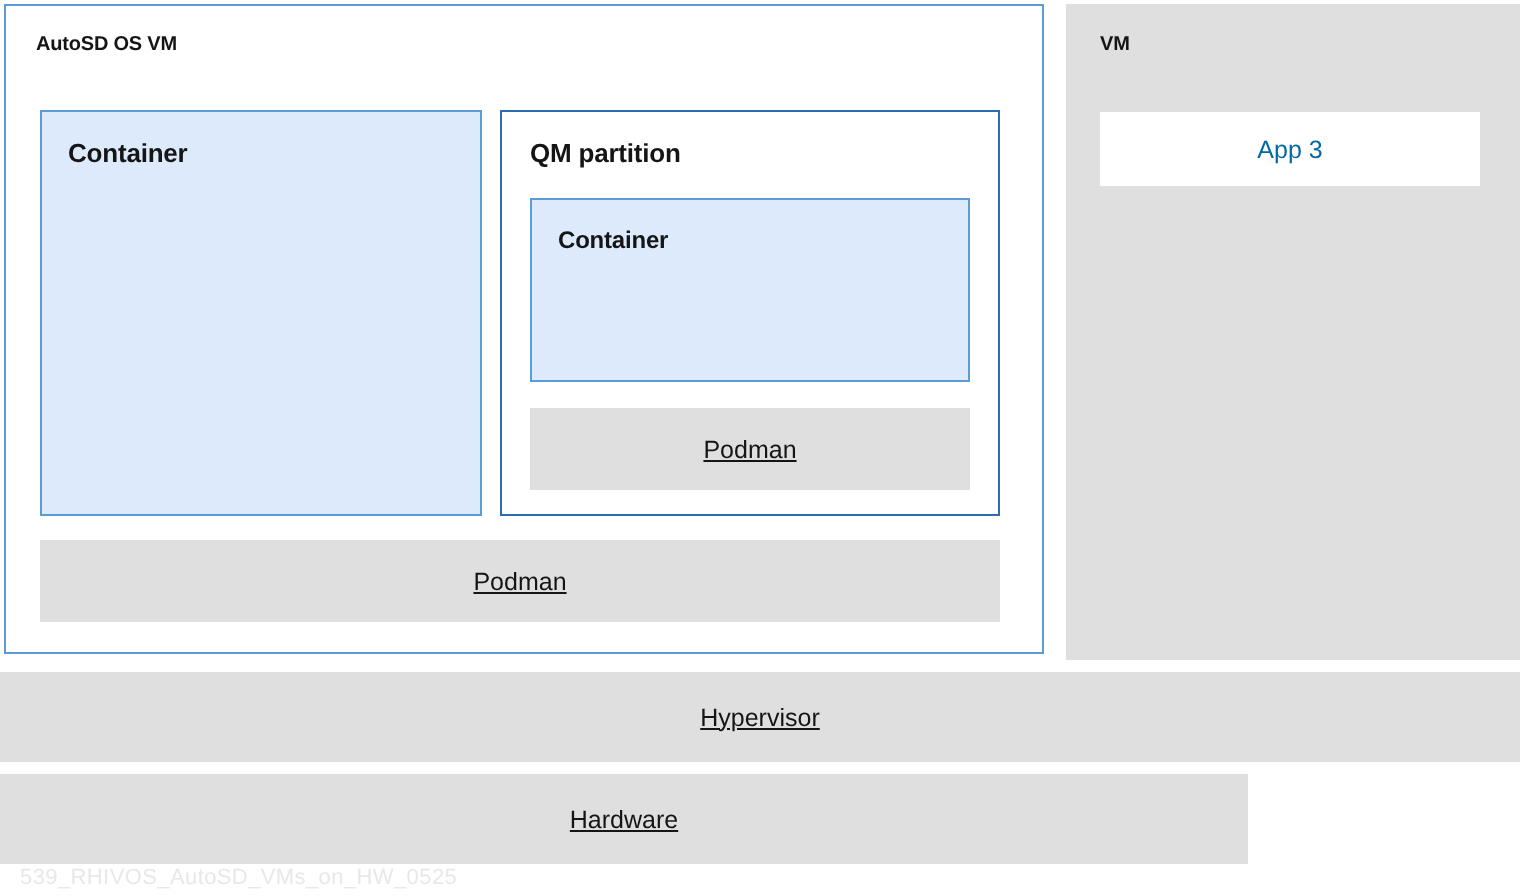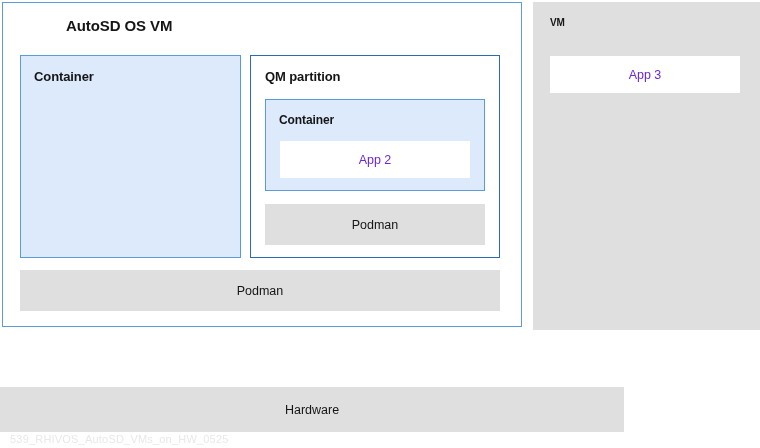--- a/index.html
+++ b/index.html
@@ -36,47 +36,47 @@
 
   .bar {
     position: absolute;
     box-sizing: border-box;
     background: #dfdfdf;
     display: flex;
     align-items: center;
     justify-content: center;
     font-size: 12.5px;
     color: #151515;
+    text-decoration: underline;
   }
 
   .app-box {
     position: absolute;
     box-sizing: border-box;
     background: #ffffff;
     display: flex;
     align-items: center;
     justify-content: center;
     font-size: 12.5px;
-    color: #6d28d9;
+    color: #0369a1;
   }
 
   
   #autosd-vm {
     left: 2px;
     top: 2px;
     width: 520px;
     height: 325px;
     background: #ffffff;
     border: 1.5px solid #5a9bd8;
   }
   #autosd-vm-title {
     left: 18px;
     top: 17px;
-    font-size: 15px;
-    margin-left: 48px;
+    font-size: 10px;
   }
 
   
   #container-left {
     left: 20px;
     top: 55px;
     width: 221px;
     height: 203px;
     background: #ddeafc;
     border: 1.5px solid #5a9bd8;
@@ -199,27 +199,27 @@
   <div class="title" id="autosd-vm-title">AutoSD OS VM</div>
 
   <div class="box" id="container-left"></div>
   <div class="title" id="container-left-title">Container</div>
 
   <div class="box" id="qm-partition"></div>
   <div class="title" id="qm-partition-title">QM partition</div>
 
   <div class="box" id="container-qm"></div>
   <div class="title" id="container-qm-title">Container</div>
-  <div class="app-box" id="app2-box">App 2</div>
 
   <div class="bar" id="podman-qm">Podman</div>
 
   <div class="bar" id="podman-host">Podman</div>
 
   <div class="box" id="vm-panel"></div>
   <div class="title" id="vm-panel-title">VM</div>
   <div class="app-box" id="app3-box">App 3</div>
 
+  <div class="bar" id="hypervisor-bar">Hypervisor</div>
   <div class="bar" id="hardware-bar">Hardware</div>
 
   <div id="watermark">539_RHIVOS_AutoSD_VMs_on_HW_0525</div>
 
 </div>
 
 </body></html>

